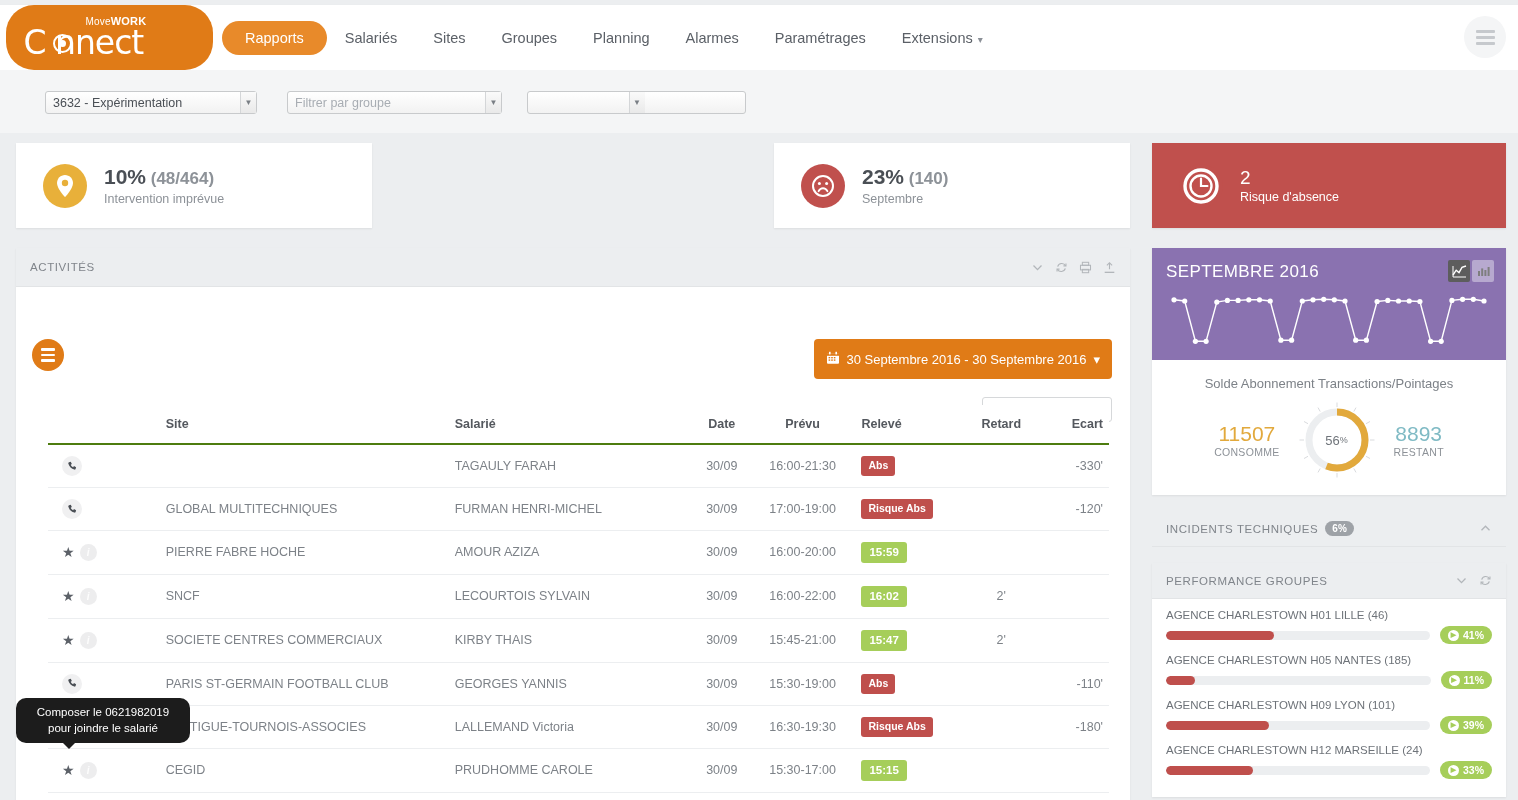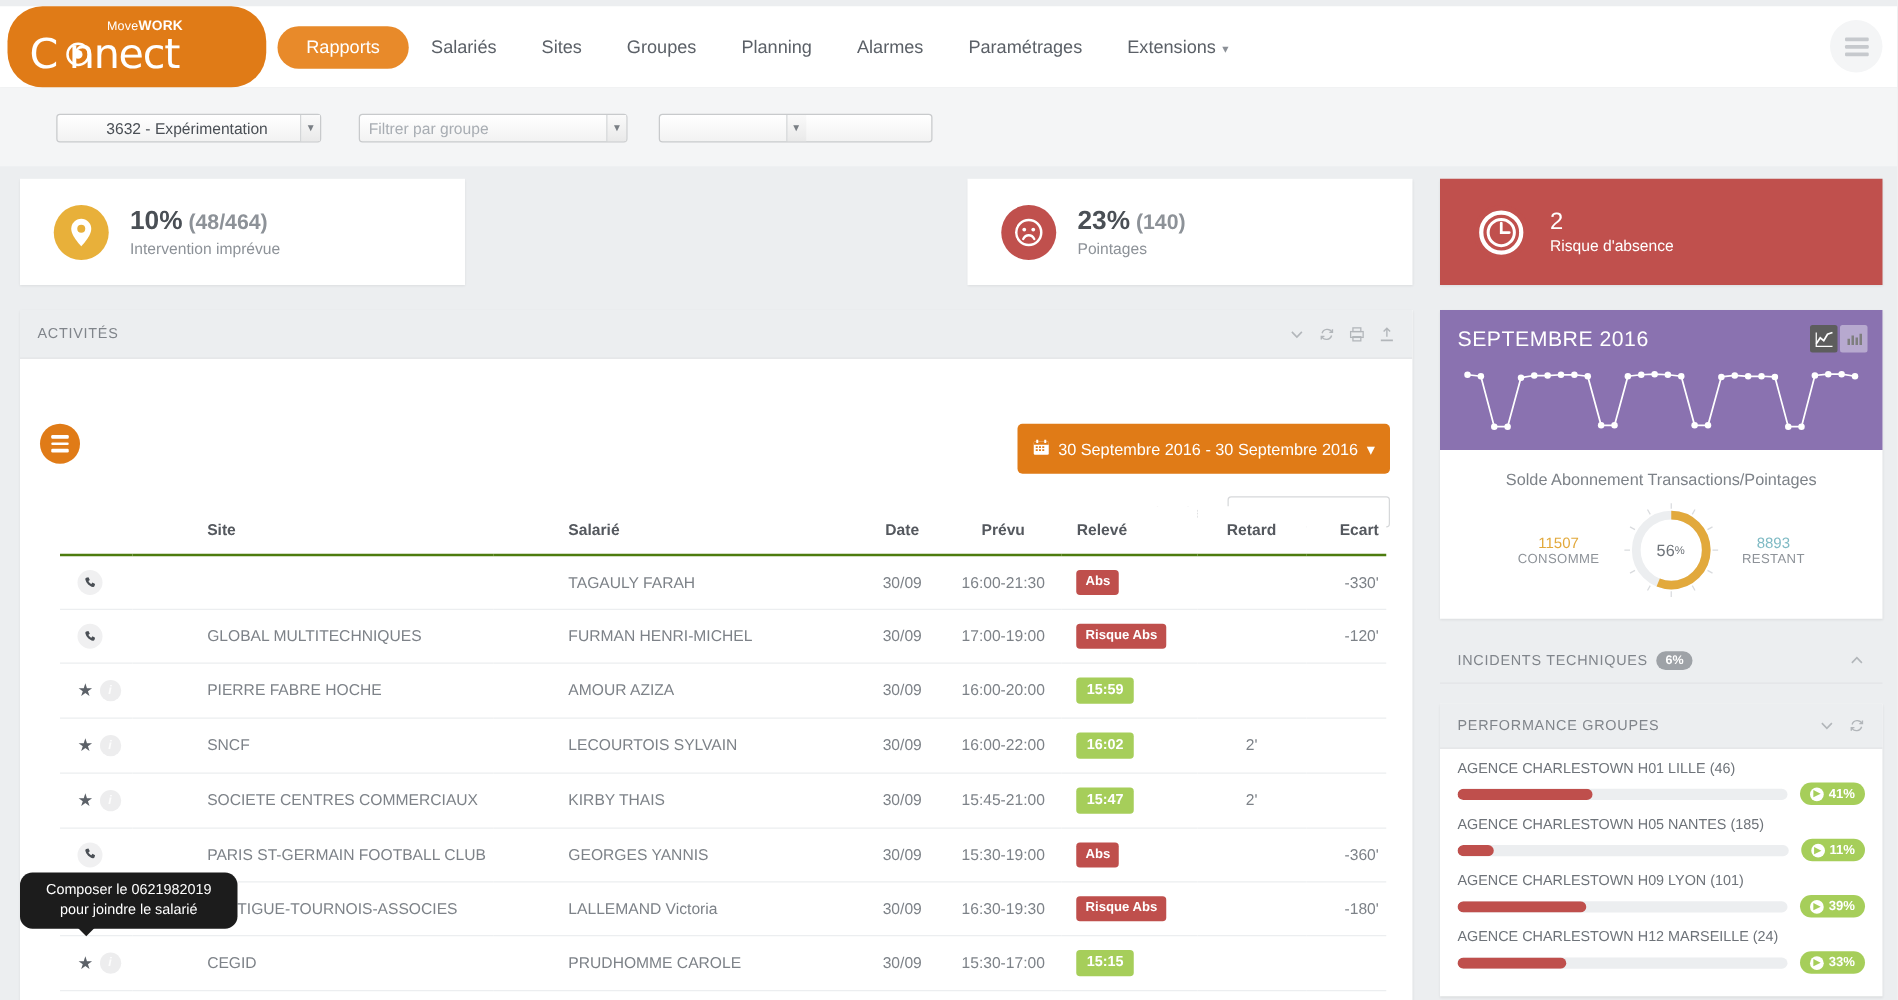--- a/index.html
+++ b/index.html
@@ -69,21 +69,21 @@
     display: flex; align-items: center; cursor: pointer;
   }
   .sel .txt { padding-left: 7px; flex: 1; overflow: hidden; white-space: nowrap; }
   .sel.ph .txt { color: #a8adb3; }
   .sel .arrow {
     width: 16px; height: 21px; border-left: 1px solid #d4d6d8;
     background: linear-gradient(#fafafa, #e9e9e9);
     display:flex; align-items:center; justify-content:center;
     font-size: 8px; color: #7a7f85;
   }
-  #sel1 { left: 45px; width: 212px; padding-left: 32px; }
+  #sel1 { left: 45px; width: 212px; }
   #sel2 { left: 287px; width: 215px; }
   #sel3 { left: 527px; width: 219px; flex-direction: column; }
 
   
   .kpi {
     position: absolute; top: 143px; height: 85px; background: #fff;
     box-shadow: 0 1px 2px rgba(0,0,0,.07);
     display: flex; align-items: center;
   }
   #kpi1 { left: 16px; width: 356px; }
@@ -209,21 +209,21 @@
   }
   .month-toggle { position: absolute; right: 12px; top: 12px; display: flex; gap: 2px; }
   .mt-btn { width: 22px; height: 22px; border-radius: 2px; display:flex; align-items:center; justify-content:center; cursor:pointer; }
   .mt-btn.on  { background: #5d5d5d; }
   .mt-btn.off { background: #b7a9cf; }
   .spark { position: absolute; left: 0; top: 36px; width: 354px; height: 74px; }
 
   .month-sub { text-align: center; font-size: 13px; color: #7d8288; padding: 16px 0 0; }
   .donut-row { display: flex; align-items: center; justify-content: center; gap: 18px; padding: 10px 0 4px; }
   .donut-side { text-align: center; }
-  .d-num { font-size: 12px; }
+  .d-num { font-size: 21px; }
   .d-num.cons { color: #e2a93c; }
   .d-num.rest { color: #7fbac4; }
   .d-lbl { font-size: 10.5px; color: #8d9298; letter-spacing: .3px; }
   .donut { position: relative; width: 78px; height: 78px; }
   .donut .pct {
     position: absolute; inset: 0; display:flex; align-items:center; justify-content:center;
     font-size: 13px; color: #6f747a;
   }
   .donut .pct small { font-size: 9px; }
 
@@ -323,21 +323,21 @@
     <div class="kpi-ico" style="background:#c0504d">
       <svg width="26" height="26" viewBox="0 0 26 26">
           <circle cx="13" cy="13" r="10" fill="none" stroke="#fff" stroke-width="2"></circle>
           <circle cx="9.4" cy="10.6" r="1.5" fill="#fff"></circle>
           <circle cx="16.6" cy="10.6" r="1.5" fill="#fff"></circle>
           <path d="M8.6 18.2c1-2 2.7-3 4.4-3s3.4 1 4.4 3" fill="none" stroke="#fff" stroke-width="1.9" stroke-linecap="round"></path>
         </svg>
     </div>
     <div class="kpi-txt">
       <div class="kpi-val"><span>23%</span><span class="sub"> (140)</span></div>
-      <div class="kpi-lbl">Pointages</div>
+      <div class="kpi-lbl">Septembre</div>
     </div>
   </div>
 
   <div class="kpi" id="kpi4">
     <div class="kpi-ico" style="background:#c0504d">
       <svg width="40" height="40" viewBox="0 0 40 40">
           <circle cx="20" cy="20" r="16" fill="none" stroke="#fff" stroke-width="3.4"></circle>
           <circle cx="20" cy="20" r="10.5" fill="none" stroke="#fff" stroke-width="2.4"></circle>
           <path d="M20 12.5V20h6.4" fill="none" stroke="#fff" stroke-width="2.2" stroke-linecap="round"></path>
         </svg>
@@ -517,21 +517,21 @@
                     </svg>
                   </span>
                 </div>
               </td>
               <td class="c-site">PARIS ST-GERMAIN FOOTBALL CLUB</td>
               <td class="c-sal">GEORGES YANNIS</td>
               <td class="c-date">30/09</td>
               <td class="c-prev">15:30-19:00</td>
               <td class="c-rel"><span class="badge red">Abs</span></td>
               <td class="c-ret"></td>
-              <td class="c-eca">-360'</td>
+              <td class="c-eca">-110'</td>
             </tr>
             <tr>
               <td class="c-ico">
                 <div class="rowicons">
                   <span class="ic-phone">
                     <svg width="11" height="11" viewBox="0 0 12 12">
                       <path d="M2.2 1.4l1.9-.5 1.2 2.3-1.2.9c.4 1.2 1.4 2.2 2.6 2.6l.9-1.2 2.3 1.2-.5 1.9c-.2.6-.8.9-1.4.8C5 8.8 2.2 6 1.4 2.8c-.1-.6.2-1.2.8-1.4z" fill="currentColor"></path>
                     </svg>
                   </span>
                 </div>

